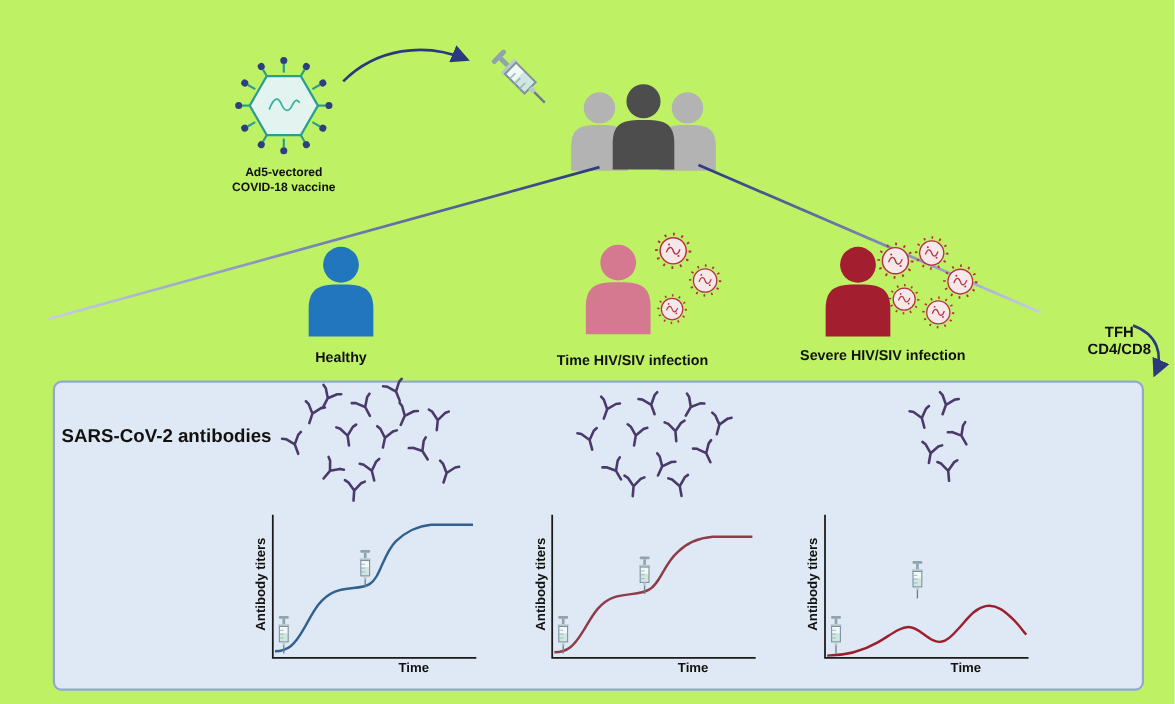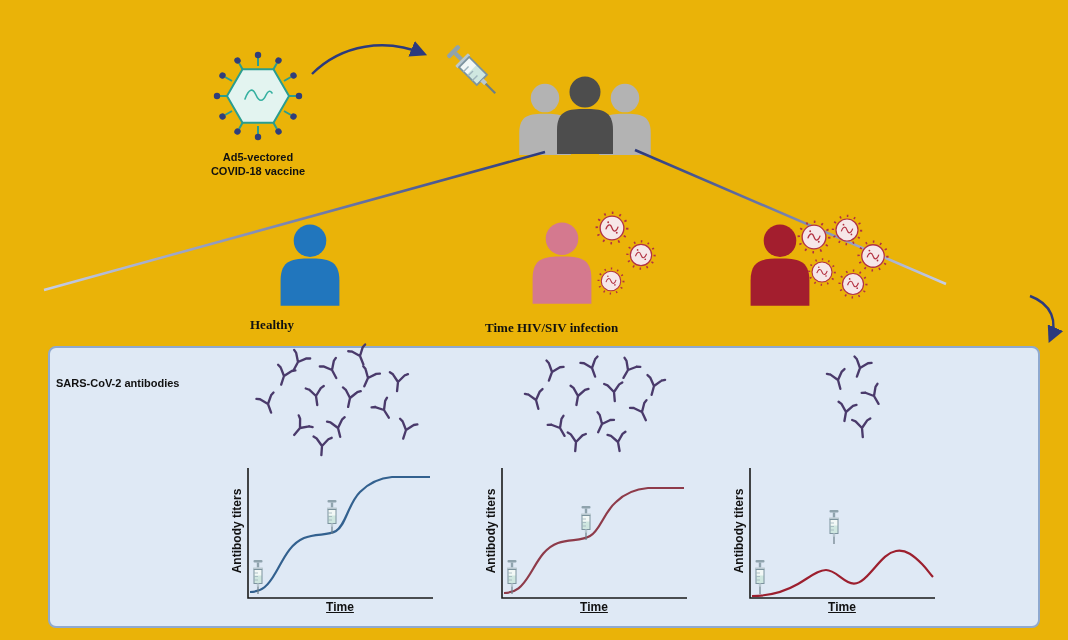--- a/index.html
+++ b/index.html
@@ -1,31 +1,31 @@
 <!DOCTYPE html>
 <html><head>
 <meta charset="utf-8">
 <style>
   * { margin:0; padding:0; box-sizing:border-box; }
   html,body { background:#ffffff; font-family:"Liberation Sans", sans-serif; }
-  .canvas { position:relative; width:1068px; height:640px; background:#eab308; overflow:hidden; }
+  .canvas { position:relative; width:1068px; height:640px; background:#bef264; overflow:hidden; }
   .panel { position:absolute; left:48px; top:346px; width:992px; height:282px;
            background:#dfe9f5; border:2px solid #8fa9cf; border-radius:8px; }
   svg.art { position:absolute; left:0; top:0; pointer-events:none; }
   .lbl { position:absolute; font-weight:bold; color:#111; }
   .vaccine-label { left:193px; top:150px; width:130px; text-align:center; font-size:11px; line-height:1.3; }
-  .cohort-label { font-size:13px; text-align:left;font-family:Liberation Serif, serif; }
+  .cohort-label { font-size:13px; text-align:center; }
   .cohort-healthy { left:250px; top:317px; width:120px; }
   .cohort-mild   { left:485px; top:320px; width:180px; }
   .cohort-severe { left:705px; top:315px; width:195px; }
   .tfh-label { left:975px; top:294px; width:85px; text-align:center; font-size:13.5px; line-height:1.2; }
-  .panel-title { left:56px; top:377px; font-size:11px; }
+  .panel-title { left:56px; top:387px; font-size:17px; }
   .axis-ylabel { position:absolute; width:140px; text-align:center; font-weight:bold; font-size:12px;
                  transform:rotate(-90deg); color:#111; }
-  .axis-xlabel { position:absolute; width:100px; text-align:center; font-weight:bold; font-size:12px; color:#111;text-decoration:underline; }
+  .axis-xlabel { position:absolute; width:100px; text-align:right; font-weight:bold; font-size:12px; color:#111; }
 </style>
 </head>
 <body>
 
 <div class="canvas">
 
   <div class="panel"></div>
 
   <svg class="art" width="1068" height="640">
     <defs>
@@ -190,21 +190,26 @@
     </g>
   </svg>
 
   <div class="lbl vaccine-label">
     <span>Ad5-vectored</span><br>
     <span>COVID-18 vaccine</span>
   </div>
 
   <div class="lbl cohort-label cohort-healthy">Healthy</div>
   <div class="lbl cohort-label cohort-mild">Time HIV/SIV infection</div>
-
+  <div class="lbl cohort-label cohort-severe">Severe HIV/SIV infection</div>
+
+  <div class="lbl tfh-label">
+    <span>TFH</span><br>
+    <span>CD4/CD8</span>
+  </div>
 
   <div class="lbl panel-title">SARS-CoV-2 antibodies</div>
 
   <div class="axis-ylabel" style="left:167px; top:524px;">Antibody titers</div>
   <div class="axis-xlabel" style="left:290px; top:600px;">Time</div>
 
   <div class="axis-ylabel" style="left:421px; top:524px;">Antibody titers</div>
   <div class="axis-xlabel" style="left:544px; top:600px;">Time</div>
 
   <div class="axis-ylabel" style="left:669px; top:524px;">Antibody titers</div>

